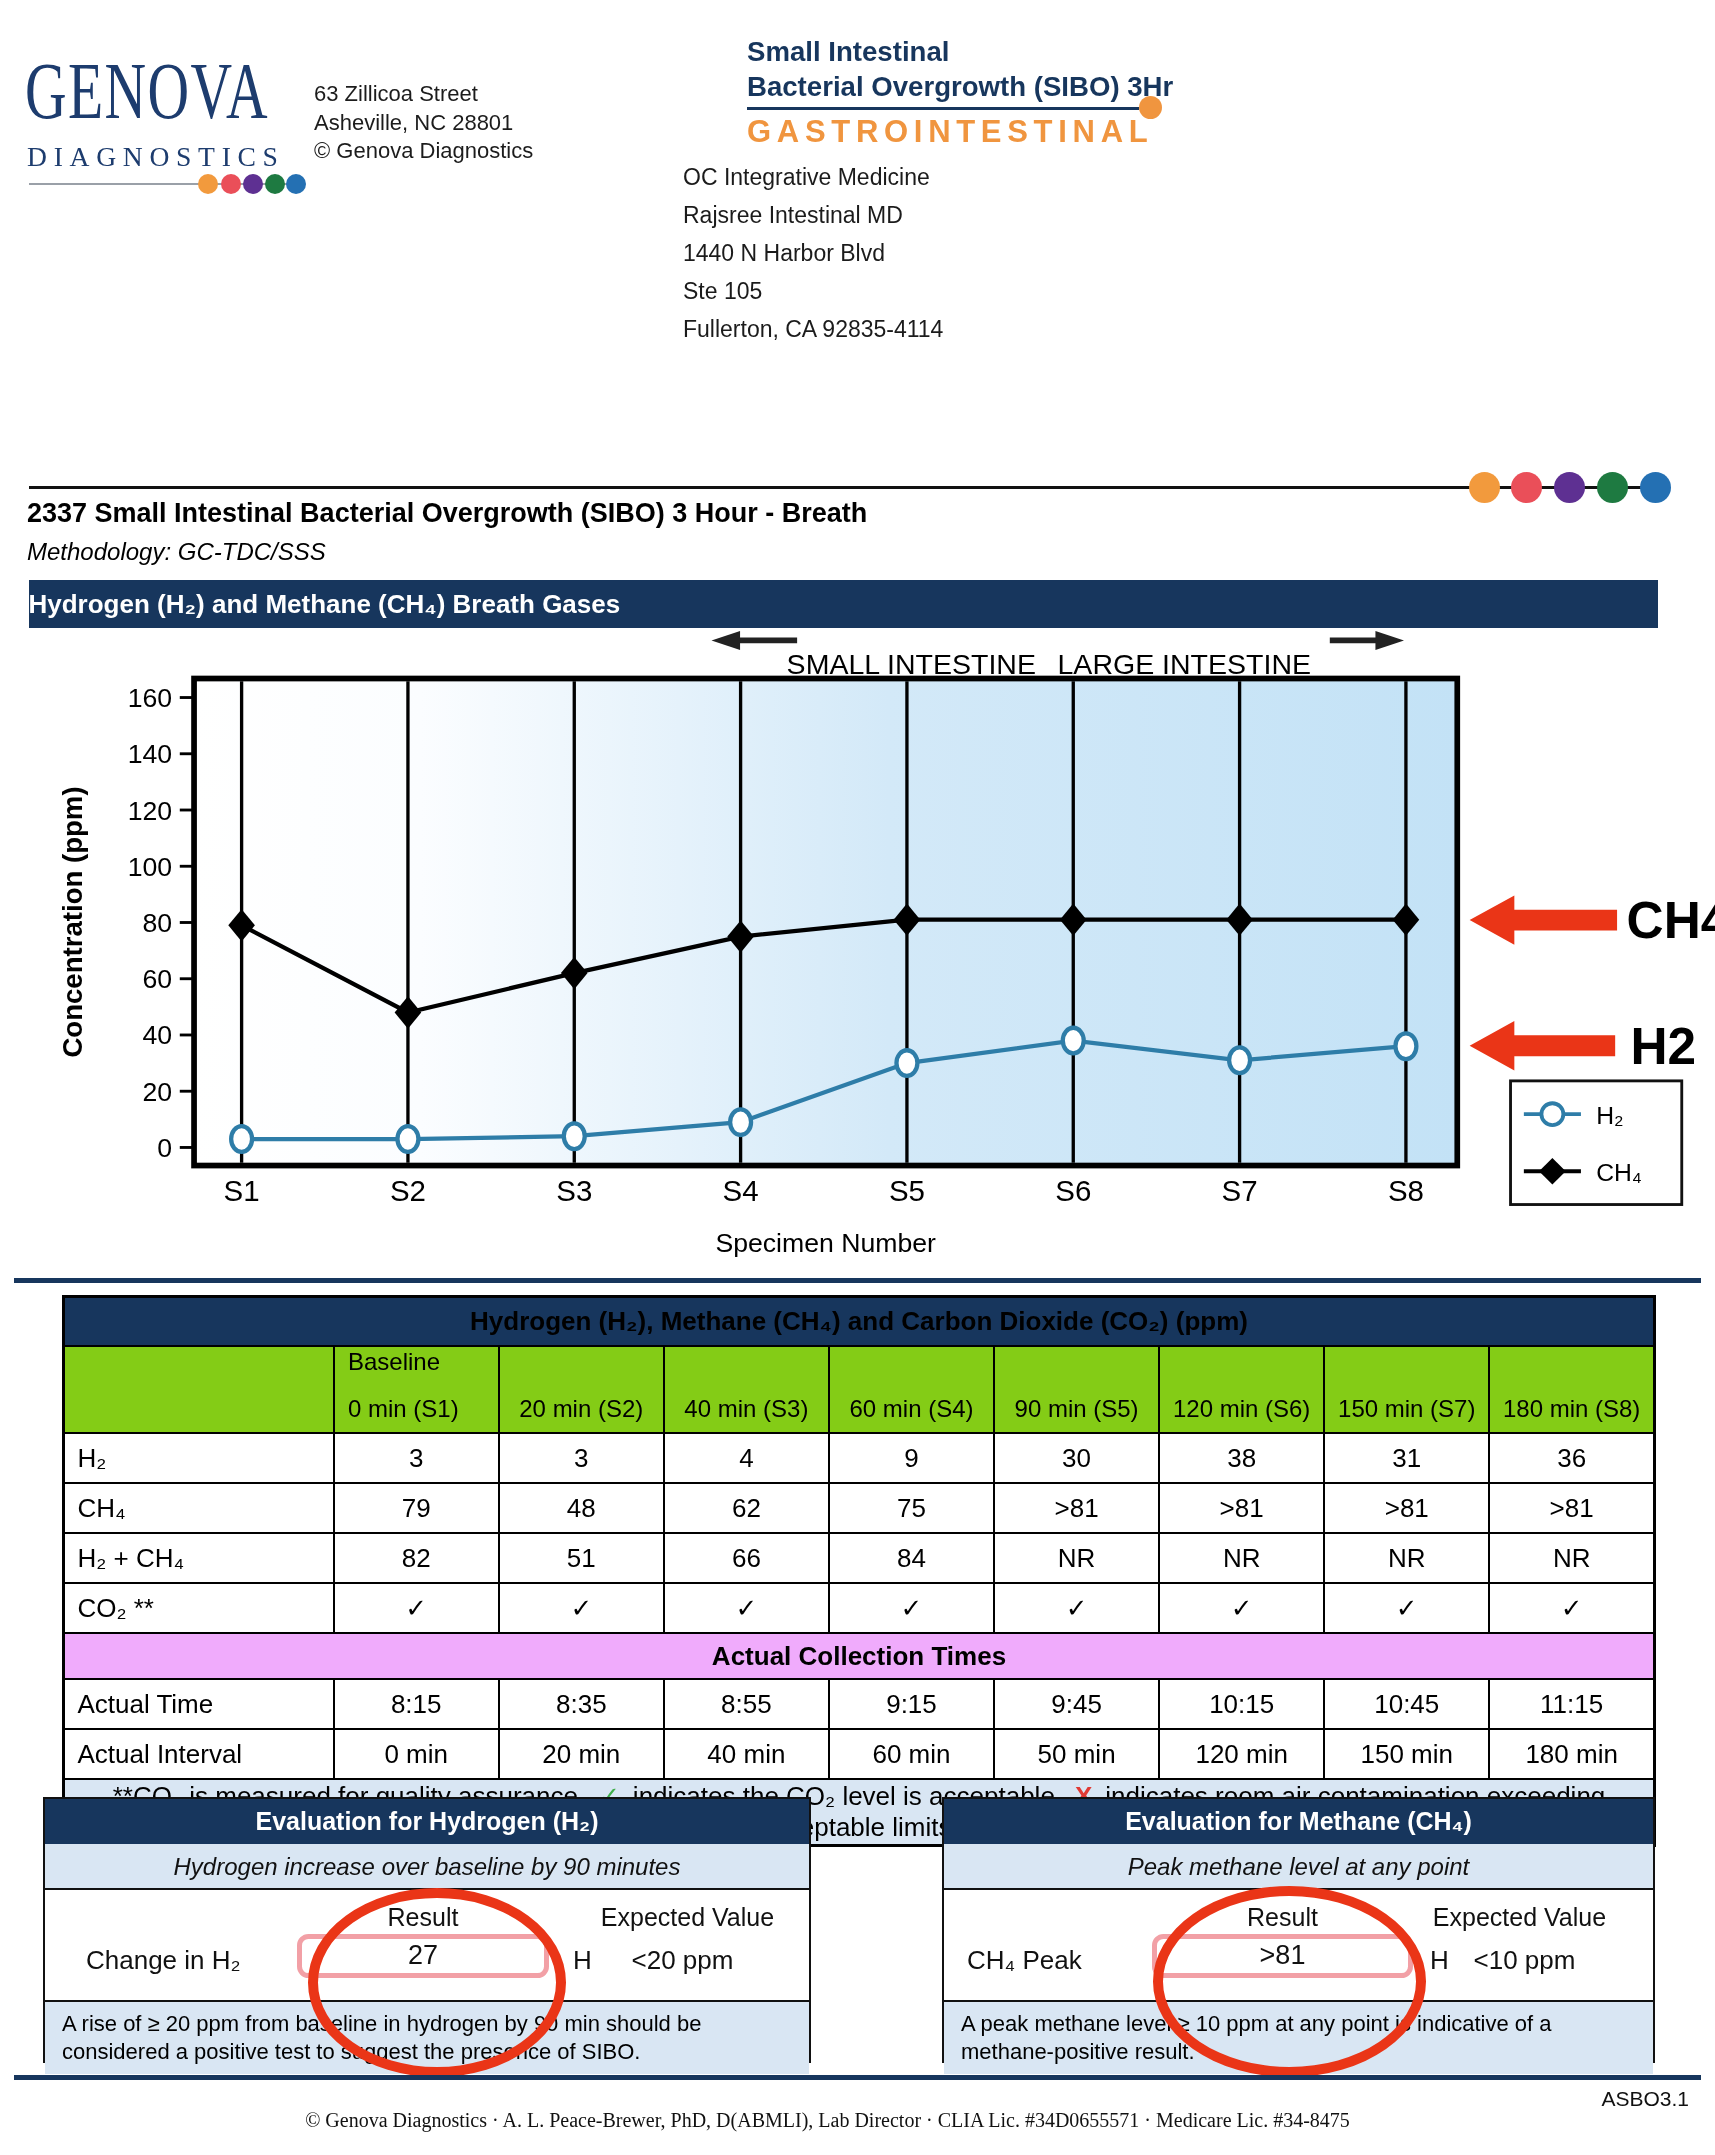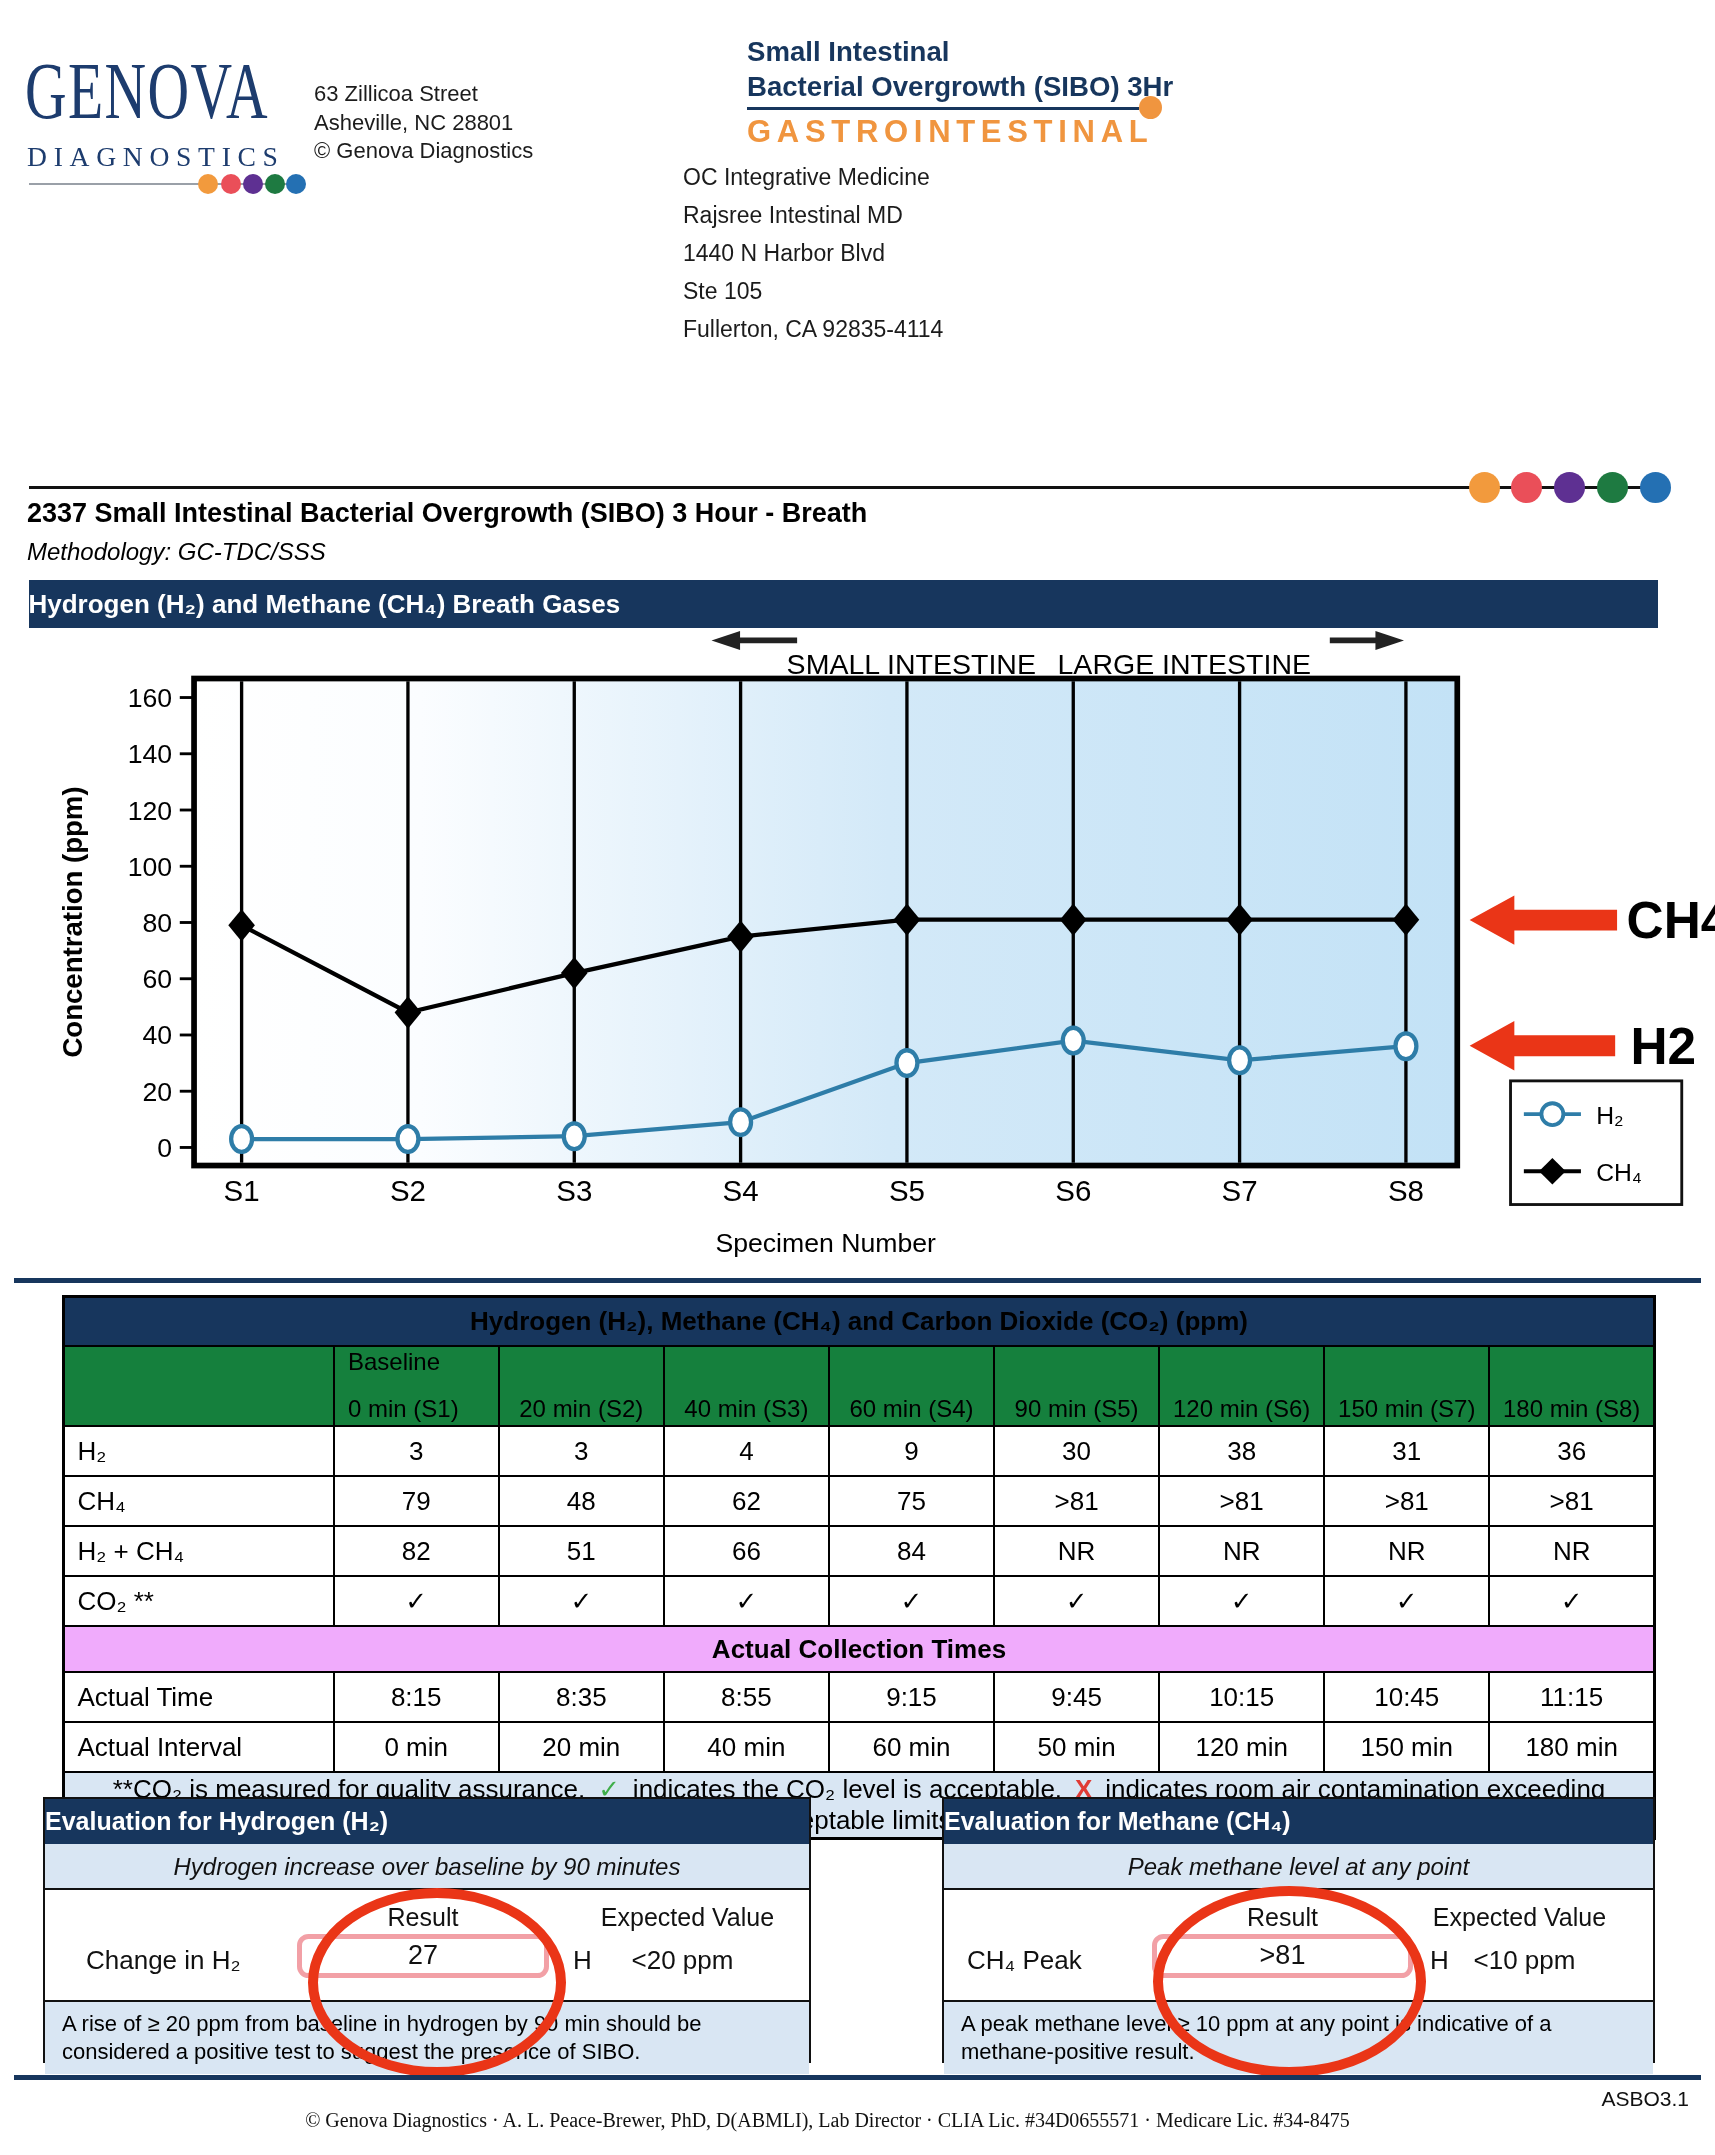--- a/index.html
+++ b/index.html
@@ -31,36 +31,36 @@
     font-size:26px;font-weight:bold;text-align:left;line-height:48px;}
   
   #plot{left:0;top:609px;}
   text{font-family:"Liberation Sans","DejaVu Sans",sans-serif;fill:#000;}
   
   .rule2{left:14.3px;top:1278px;width:1687px;height:4.8px;background:#17365d;}
   .tbl-wrap{left:62px;top:1295px;width:1594px;}
   table.gas{border-collapse:collapse;table-layout:fixed;width:1594px;border:3.8px solid #000;}
   table.gas td{border:2.9px solid #000;text-align:center;font-size:26px;color:#000;overflow:hidden;}
   td.t-title{background:#17365d;color:#fff;font-size:25px;font-weight:bold;height:45px;}
-  tr.t-head td{background:#15803d;font-size:24px;height:73px;vertical-align:bottom;padding-bottom:2px;}
+  tr.t-head td{background:#84cc16;font-size:24px;height:73px;vertical-align:bottom;padding-bottom:9px;}
   td.t-bl{text-align:left !important;padding-left:13.3px;}
   td.t-bl .bl1{margin-bottom:19px;}
   tr.t-row td{height:46px;background:#fff;}
   td.t-lbl{text-align:left !important;padding-left:12.4px;font-size:26px;}
   td.t-chk{color:#3fae49;font-size:30px;}
   td.t-banner{background:#f0abfc;color:#fff;font-weight:bold;font-size:25px;height:42px;}
   td.t-foot{background:#d9e6f3;height:46px;font-size:21px;}
   .ck{color:#3fae49;font-weight:bold;margin:0 5.7px;}
   .xx{color:#e03a34;font-weight:bold;margin:0 5.7px;}
   
   .eval{position:absolute;top:1797px;height:266px;border:2.9px solid #111;box-sizing:border-box;background:#fff;}
   #eval-h2{left:43px;width:768px;}
   #eval-ch4{left:942px;width:713px;}
   .ev-title{height:45px;background:#17365d;color:#fff;font-size:25px;font-weight:bold;
-    text-align:left;line-height:45px;}
+    text-align:center;line-height:45px;}
   .ev-sub{height:46px;background:#d9e6f3;font-size:24px;font-style:italic;text-align:center;
     line-height:46px;border-bottom:2.9px solid #111;box-sizing:border-box;}
   .ev-body{position:relative;height:112px;background:#fff;border-bottom:2.9px solid #111;box-sizing:border-box;}
   .ev-note{background:#d9e6f3;font-size:22px;line-height:28.5px;padding:7.6px 17px;color:#000;}
   .ev-h{position:absolute;top:13.3px;font-size:25px;text-align:center;}
   .ev-lbl{position:absolute;top:55px;font-size:26px;}
   .ev-box{position:absolute;top:44px;height:44px;border:5.7px solid #f2a0a6;border-radius:11.4px;
     box-sizing:border-box;text-align:center;font-size:27px;line-height:32px;background:#fff;}
   .ev-flag{position:absolute;top:55px;font-size:26px;}
   .ev-exp{position:absolute;top:55px;font-size:26px;text-align:center;}

